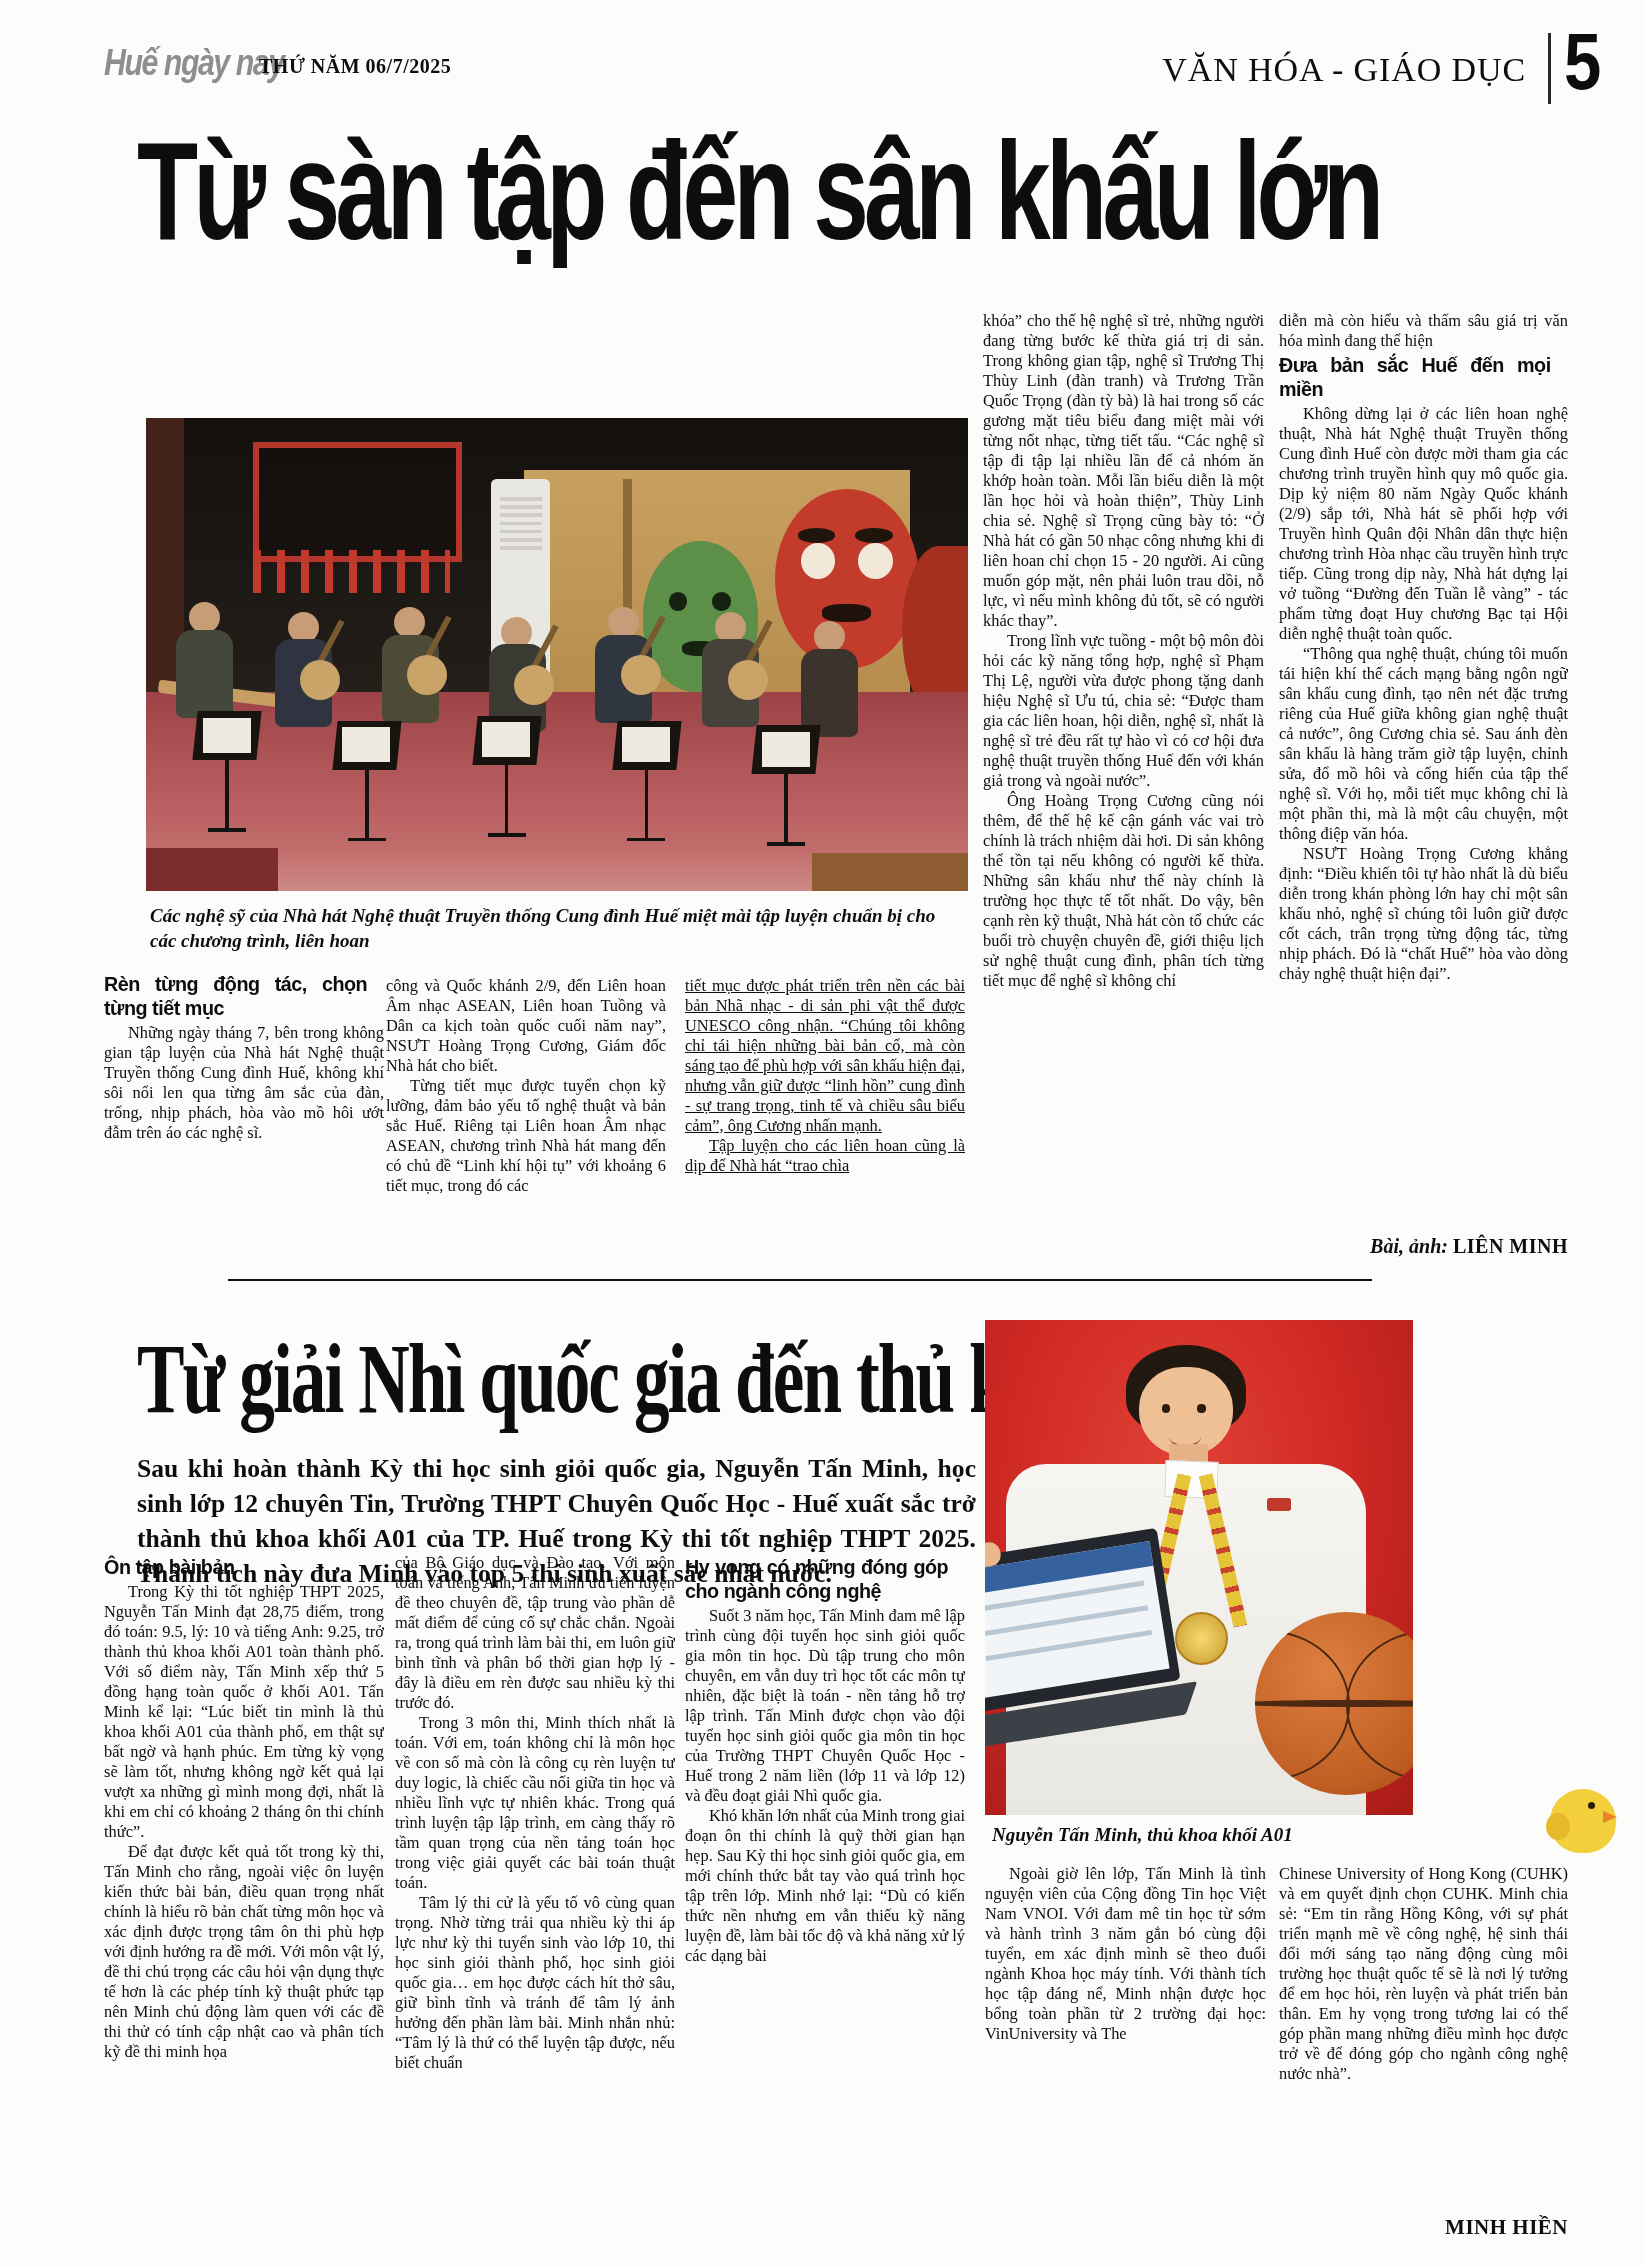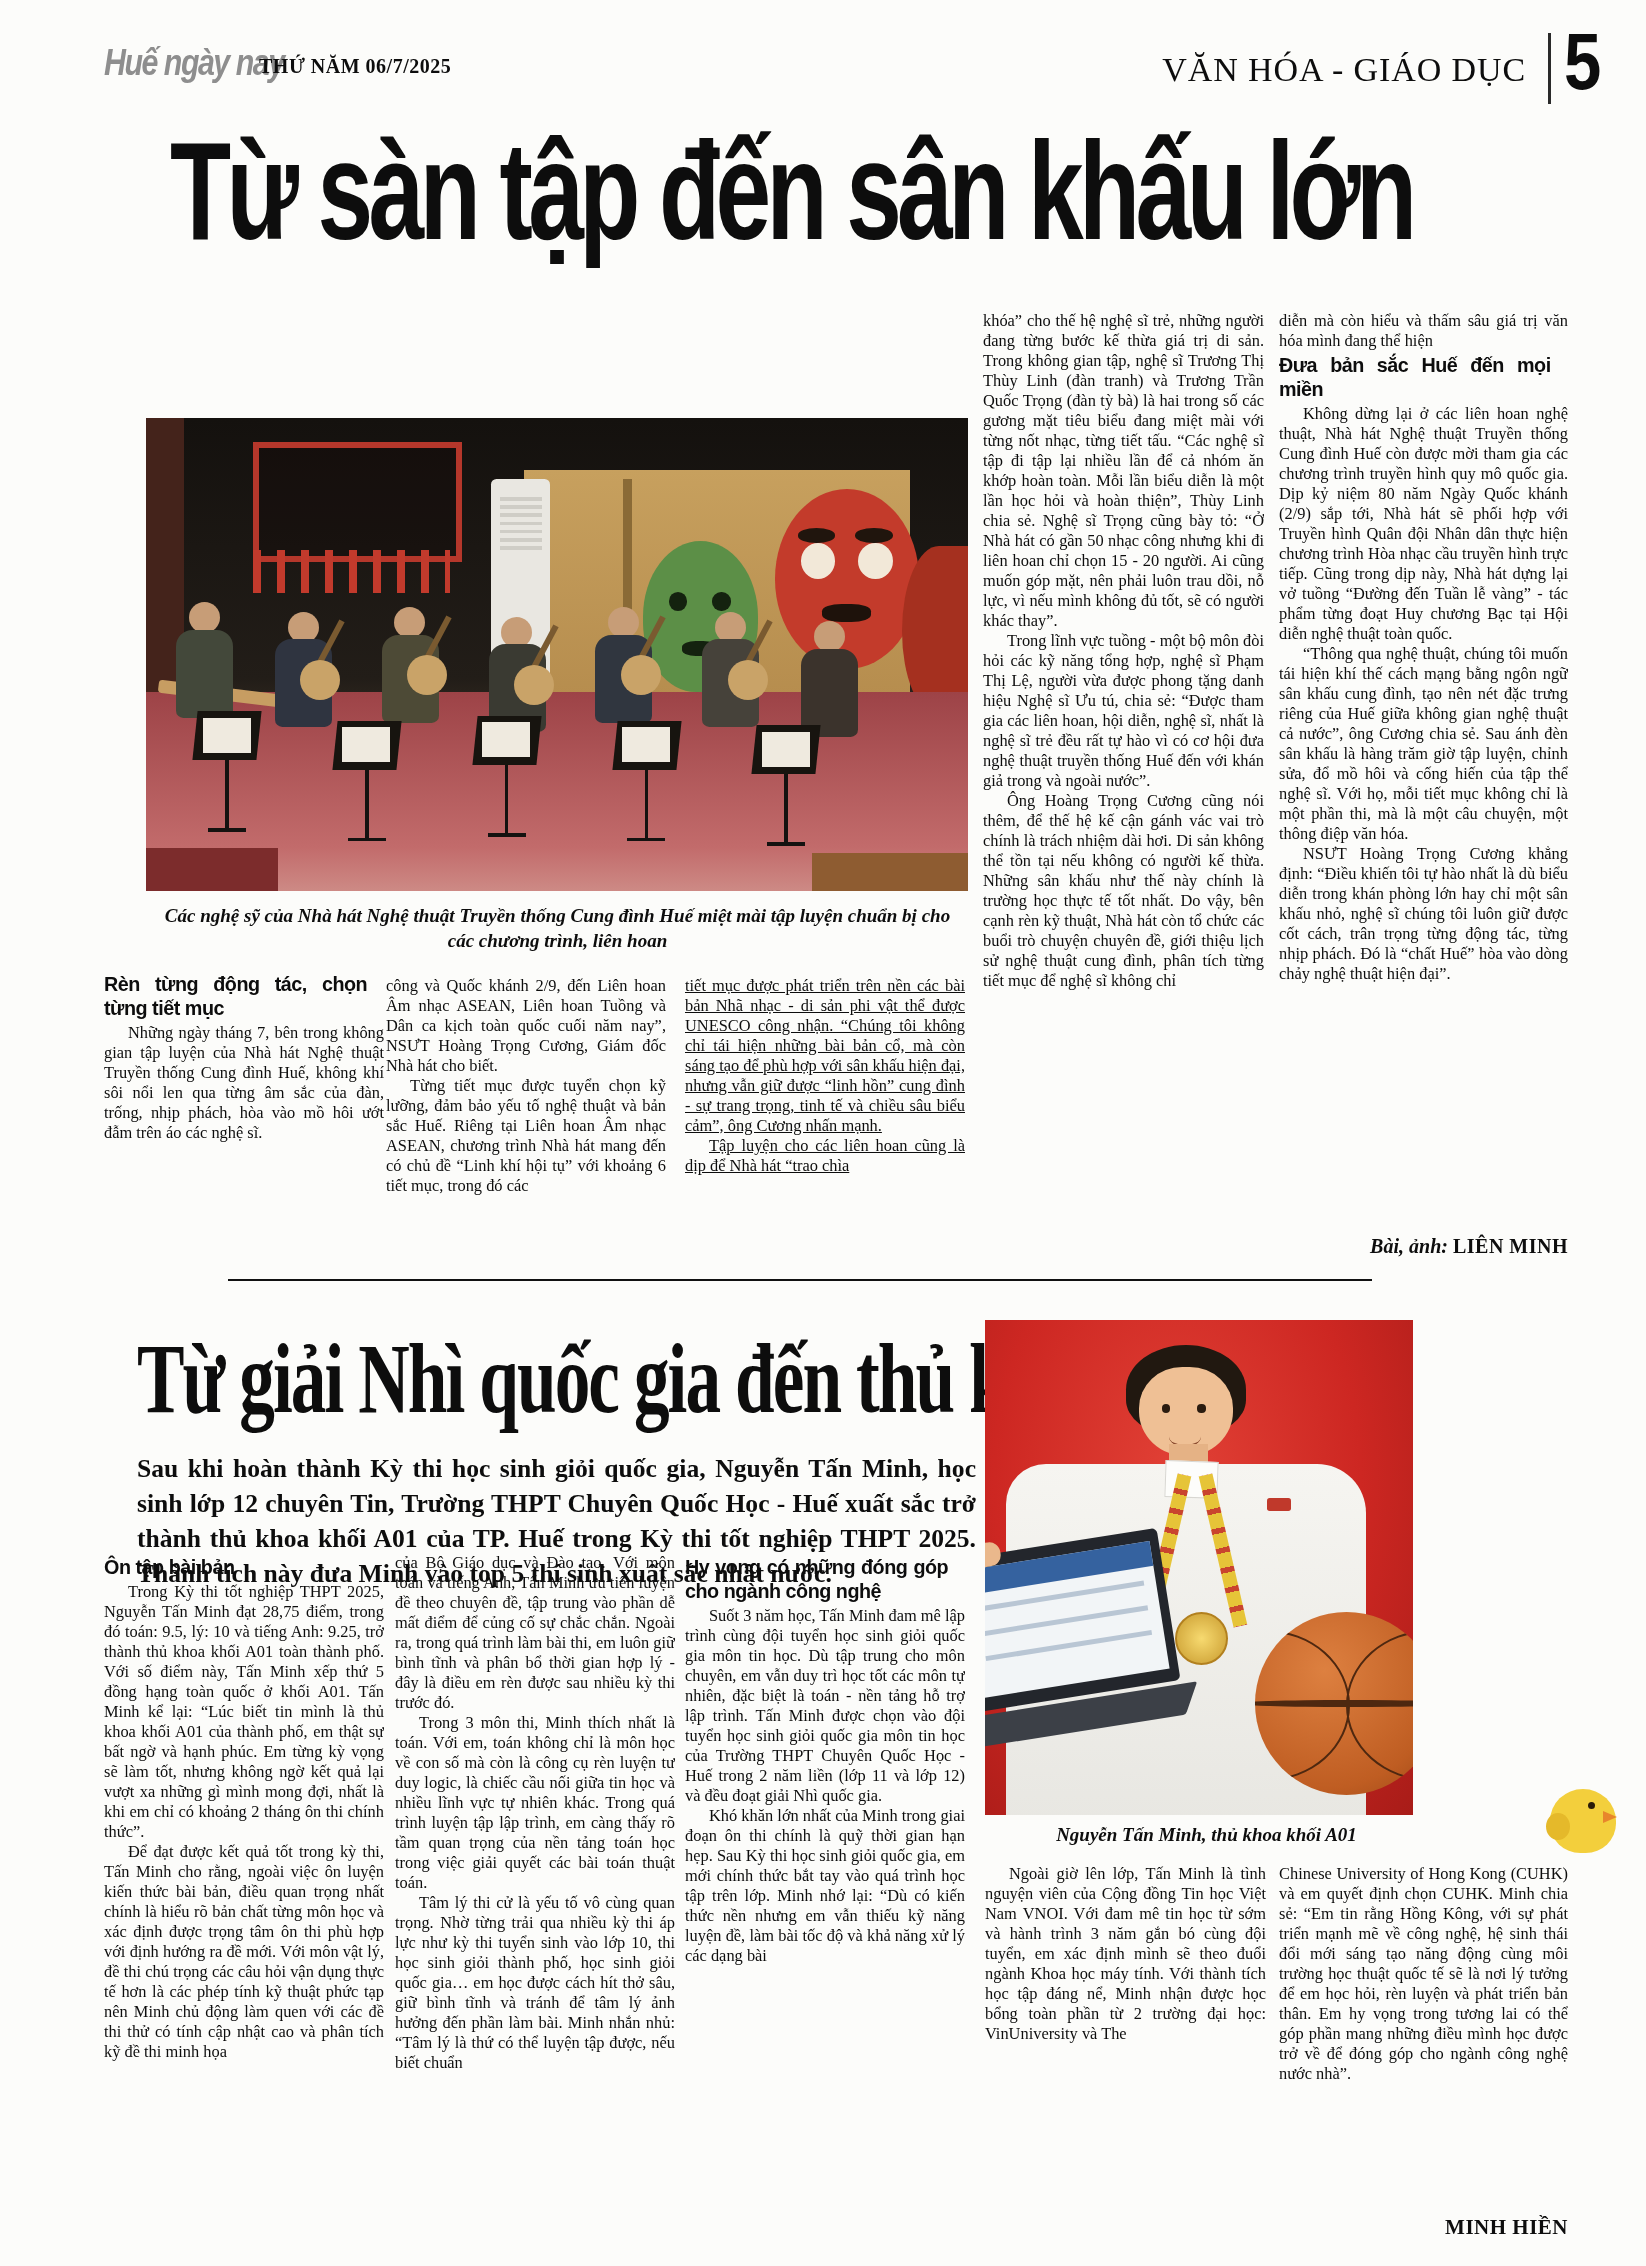--- a/index.html
+++ b/index.html
@@ -8,21 +8,21 @@
   
   .logo{position:absolute;left:104px;top:42px;font-family:"Liberation Sans",sans-serif;
         font-weight:bold;font-style:italic;font-size:37px;letter-spacing:-1.8px;color:#8e8e8e;
         transform:scaleX(.82);transform-origin:0 50%;white-space:nowrap;}
   .hdate{position:absolute;left:259px;top:55px;font-size:20px;letter-spacing:0.5px;font-weight:600;}
   .section-title{position:absolute;right:121px;top:51px;font-size:34px;letter-spacing:0.9px;}
   .vbar{position:absolute;left:1548px;top:33px;width:2.7px;height:71px;background:#2a2a2a;}
   .pageno{position:absolute;left:1564px;top:16.4px;font-family:"Liberation Sans",sans-serif;
           font-weight:bold;font-size:79px;transform:scaleX(.85);transform-origin:0 0;}
   
-  .a1-headline{position:absolute;left:137px;top:99px;width:1425px;height:196px;overflow:visible;margin-left:33px;}
+  .a1-headline{position:absolute;left:137px;top:99px;width:1425px;height:196px;overflow:visible;}
   .a1-headline span{display:inline-block;font-family:"Liberation Sans",sans-serif;font-weight:bold;
           font-size:139px;line-height:183px;letter-spacing:-6.4px;white-space:nowrap;
           transform:scaleX(.72);transform-origin:0 50%;}
   .a1-lead{position:absolute;left:137px;top:309px;width:839px;font-weight:bold;font-size:25px;
            line-height:33px;text-align:justify;}
   .a2-headline{position:absolute;left:137px;top:1323px;width:1279px;height:119px;}
   .a2-headline span{display:inline-block;font-weight:bold;font-size:99px;line-height:111px;
            letter-spacing:-2.7px;white-space:nowrap;transform:scaleX(.72);transform-origin:0 50%;}
   .a2-lead{position:absolute;left:137px;top:1451px;width:839px;font-weight:bold;font-size:25.6px;
            line-height:35px;text-align:justify;}
@@ -43,21 +43,21 @@
   .a2-col3{left:685px;top:1553px;width:280px;height:621px;}
   .a2-col4{left:985px;top:1864px;width:281px;height:395px;}
   .a2-col5{left:1279px;top:1864px;width:289px;height:347px;}
   .byline1{position:absolute;left:1279px;top:1235px;width:289px;text-align:right;font-size:20px;}
   .byline1 em{font-weight:bold;}
   .byline1 b{letter-spacing:0.5px;}
   .byline2{position:absolute;left:1279px;top:2215px;width:289px;text-align:right;
            font-weight:bold;font-size:21px;letter-spacing:0.5px;}
   .sep{position:absolute;left:228px;top:1279px;width:1144px;height:1.8px;background:#111;}
   
-  .caption{position:absolute;font-style:italic;font-weight:bold;font-size:19px;line-height:25px;text-align:center;}
+  .caption{position:absolute;font-style:italic;font-weight:bold;font-size:19px;line-height:25px;}
   .cap1{left:150px;top:903px;width:815px;}
   .cap2{left:992px;top:1822px;width:429px;}
   
   .photo1{position:absolute;left:146px;top:418px;width:822px;height:473px;overflow:hidden;
           background:linear-gradient(#14110e 0%,#221d18 55%,#2b241d 60%);}
   .photo1 *{position:absolute;}
   .p1-curtain{left:0;top:0;width:38px;height:60%;background:#44231b;}
   .p1-wall{left:46%;top:11%;width:47%;height:48%;background:linear-gradient(#c7a05e,#b68d4e);}
   .p1-walldoor{left:58%;top:13%;width:9.1px;height:44%;background:#8a6a36;}
   .p1-rack{left:13%;top:5%;width:24%;height:23%;border:6.4px solid #b5372b;background:rgba(20,10,8,.35);}

